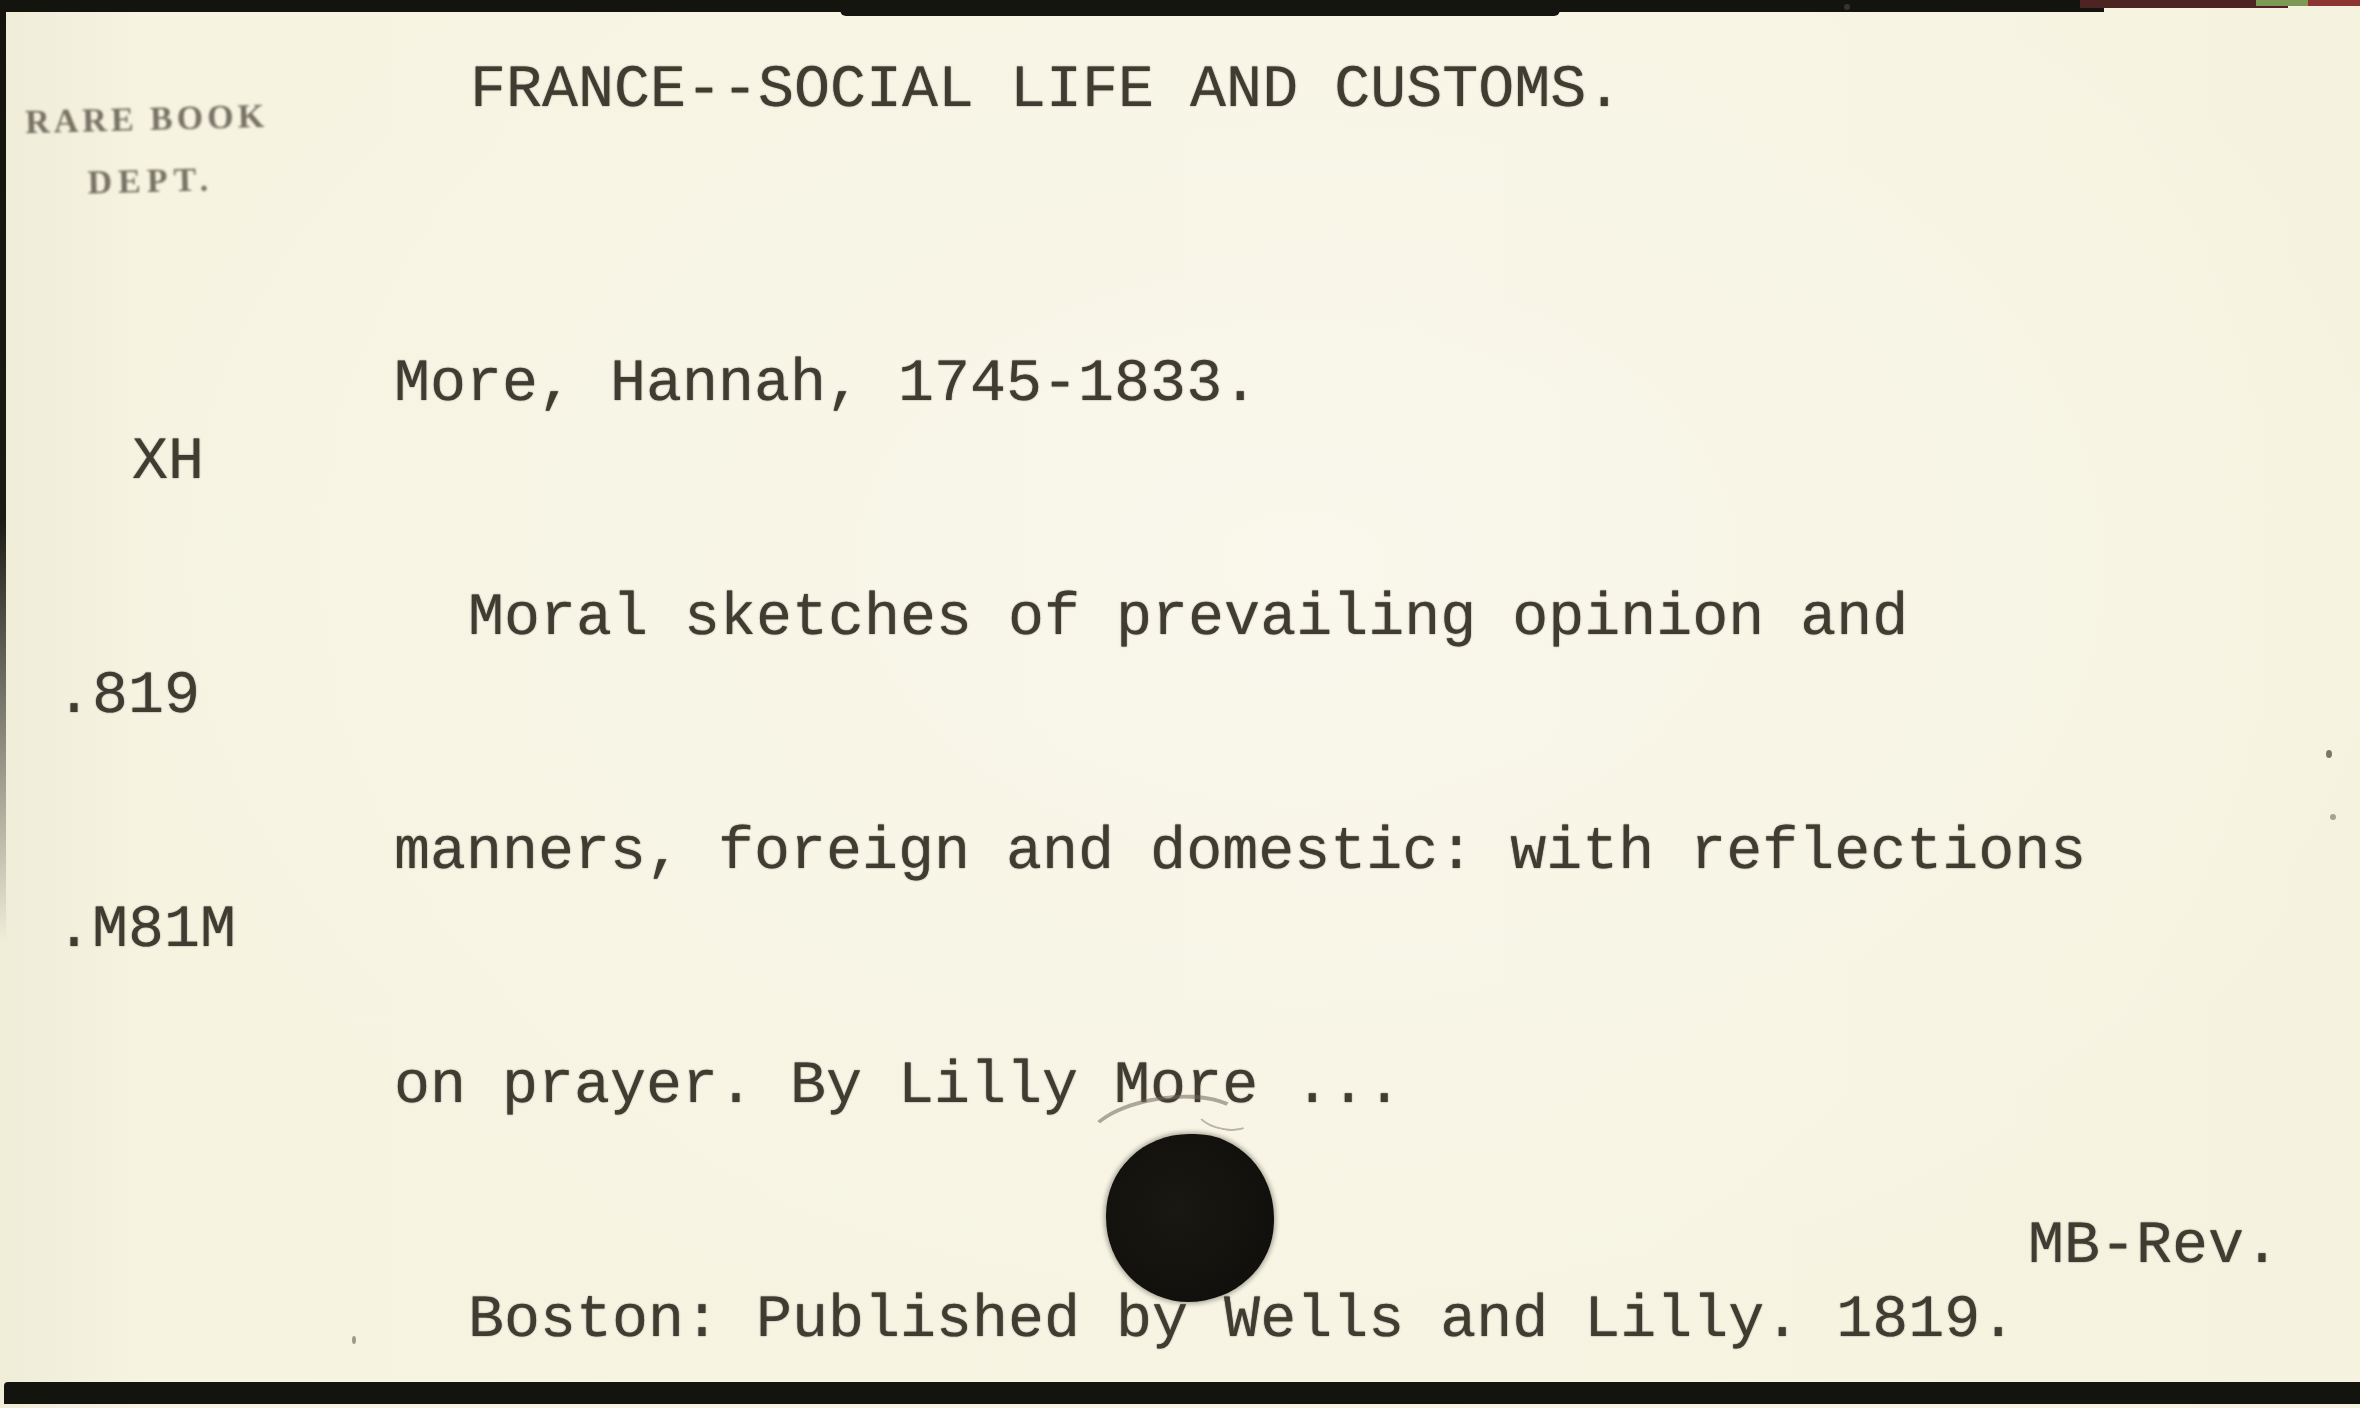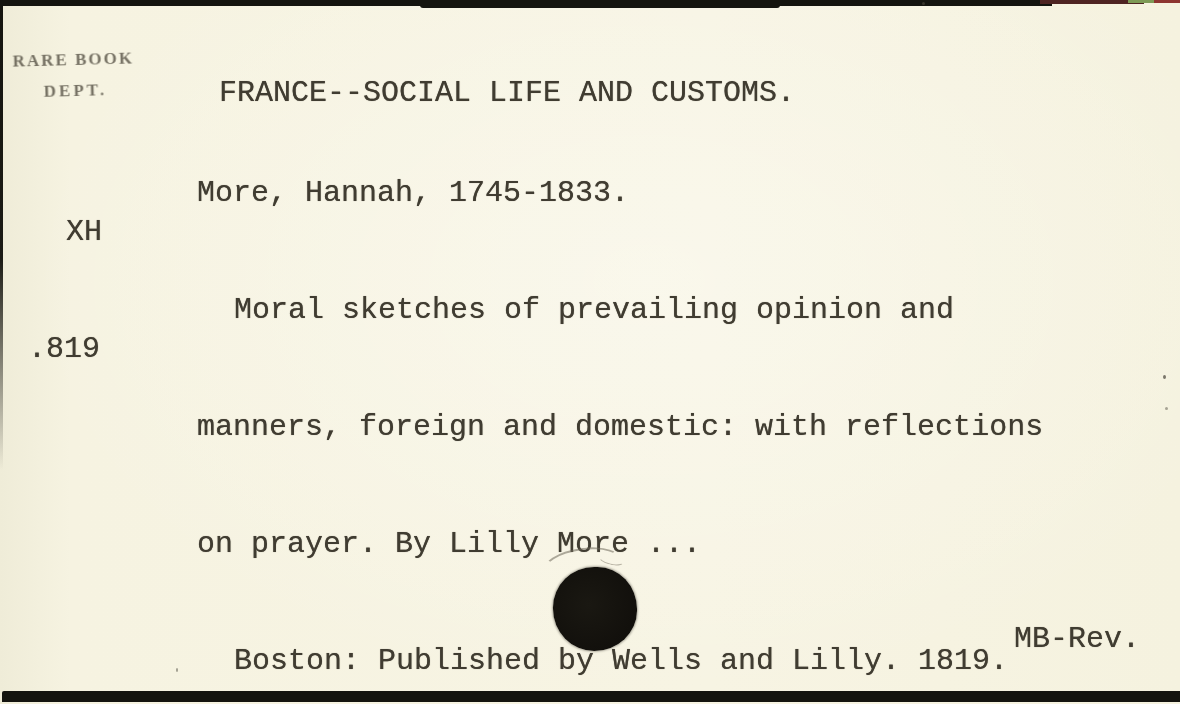--- a/index.html
+++ b/index.html
@@ -28,27 +28,27 @@
     font-family:"Liberation Serif","DejaVu Serif",serif;
     font-weight:700;font-size:17px;line-height:31px;letter-spacing:2px;
     color:rgba(96,92,79,.85);
     transform:rotate(-1.5deg);
     filter:blur(.4px);
     text-align:left;
   }
   .stamp .l2{text-align:center;letter-spacing:3px;}
   
   .tw{font-size:30px;line-height:39px;white-space:pre;text-shadow:0 0 .7px rgba(64,60,49,.85);}
-  .heading{position:absolute;left:219px;top:27px;margin-top:47px;}
+  .heading{position:absolute;left:235px;top:27px;}
   .callnum{position:absolute;left:0;top:135px;}
   .callnum .cn1{padding-left:66px;}
   .callnum .cn2,.callnum .cn3{padding-left:28px;}
   .body-block{position:absolute;left:197px;top:96px;}
   .body-block .indent{padding-left:37px;}
-  .footer-note{position:absolute;left:1014px;top:620px;}
+  .footer-note{position:absolute;left:1014px;top:605px;}
   
   .hole{
     position:absolute;left:553px;top:567px;width:84px;height:84px;
     background:radial-gradient(circle at 42% 45%, #1a1812 0%, #12100c 70%, #14120d 100%);
     border-radius:50% 48% 52% 50%/49% 51% 49% 51%;
     box-shadow:0 0 2px 1px rgba(40,36,28,.35);
   }
   .hole-smudge{
     position:absolute;left:542px;top:548px;width:78px;height:34px;
     border:2px solid transparent;
@@ -86,20 +86,21 @@
   <div class="stamp">
     <div class="l1">RARE BOOK</div>
     <div class="l2">DEPT.</div>
   </div>
 
   <div class="tw heading">FRANCE--SOCIAL LIFE AND CUSTOMS.</div>
 
   <div class="tw callnum">
     <div class="cn1">XH</div>
     <div class="cn2">.819</div>
+    <div class="cn3">.M81M</div>
   </div>
 
   <div class="tw body-block">
     <div>More, Hannah, 1745-1833.</div>
     <div class="indent">Moral sketches of prevailing opinion and</div>
     <div>manners, foreign and domestic: with reflections</div>
     <div>on prayer. By Lilly More ...</div>
     <div class="indent">Boston: Published by Wells and Lilly. 1819.</div>
     
     

